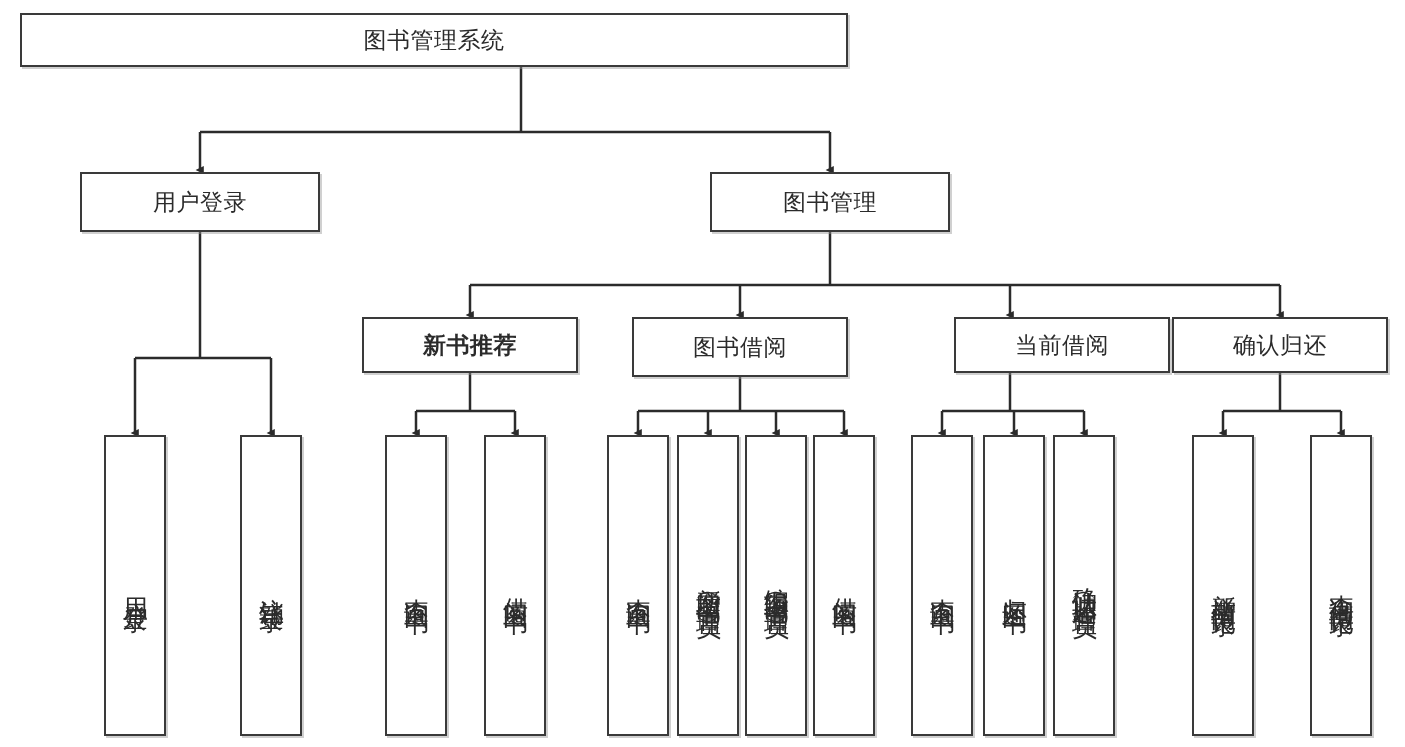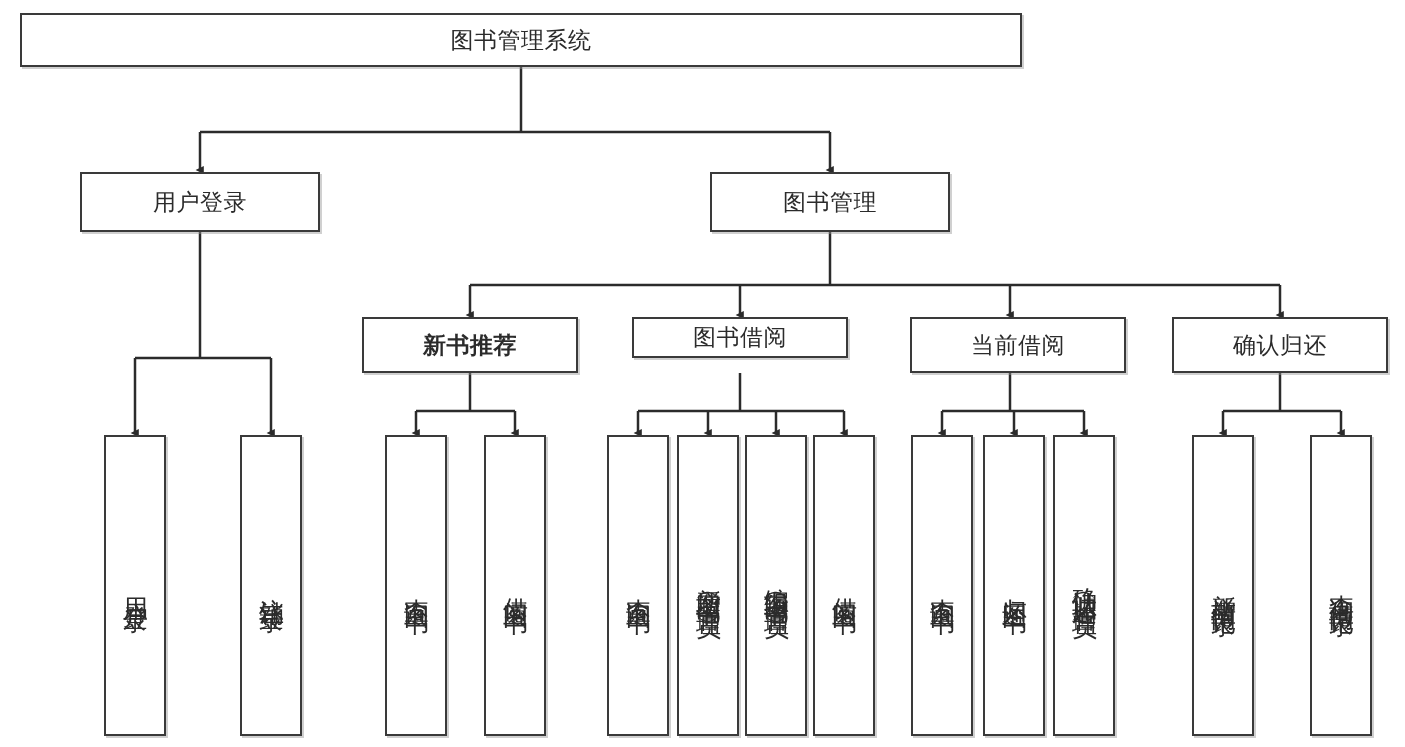--- a/index.html
+++ b/index.html
@@ -105,36 +105,36 @@
         <path d="M1014,411 L1014,433" fill="none" stroke="#2b2b2b" stroke-width="2.5" marker-end="url(#arrowhead)"></path>
         <path d="M1084,411 L1084,433" fill="none" stroke="#2b2b2b" stroke-width="2.5" marker-end="url(#arrowhead)"></path>
         <path d="M1280,373 L1280,411" fill="none" stroke="#2b2b2b" stroke-width="2.5"></path>
         <path d="M1223,411 L1341,411" fill="none" stroke="#2b2b2b" stroke-width="2.5"></path>
         <path d="M1223,411 L1223,433" fill="none" stroke="#2b2b2b" stroke-width="2.5" marker-end="url(#arrowhead)"></path>
         <path d="M1341,411 L1341,433" fill="none" stroke="#2b2b2b" stroke-width="2.5" marker-end="url(#arrowhead)"></path>
       </g>
   </svg>
 
   <div id="nodes">
-      <div class="node horiz" style="left: 20px; top: 13px; width: 1002px; height: 54px;">
+      <div class="node horiz" style="left: 20px; top: 13px; width: 828px; height: 54px;">
         <span class="label">图书管理系统</span>
       </div>
       <div class="node horiz" style="left: 80px; top: 172px; width: 240px; height: 60px;">
         <span class="label">用户登录</span>
       </div>
       <div class="node horiz" style="left: 710px; top: 172px; width: 240px; height: 60px; text-align: center;">
         <span class="label">图书管理</span>
       </div>
       <div class="node horiz" style="left: 362px; top: 317px; width: 216px; height: 56px; font-weight: bold;">
         <span class="label">新书推荐</span>
       </div>
-      <div class="node horiz" style="left: 632px; top: 317px; width: 216px; height: 41px;">
+      <div class="node horiz" style="left: 632px; top: 317px; width: 216px; height: 60px;">
         <span class="label">图书借阅</span>
       </div>
-      <div class="node horiz" style="left: 910px; top: 317px; width: 216px; height: 56px;">
+      <div class="node horiz" style="left: 954px; top: 317px; width: 216px; height: 56px;">
         <span class="label">当前借阅</span>
       </div>
       <div class="node horiz" style="left: 1172px; top: 317px; width: 216px; height: 56px;">
         <span class="label">确认归还</span>
       </div>
       <div class="node vert" style="left: 104px; top: 435px; width: 62px; height: 301px;">
         <span class="label">用户登录</span>
       </div>
       <div class="node vert" style="left: 240px; top: 435px; width: 62px; height: 301px;">
         <span class="label">注销登录</span>

